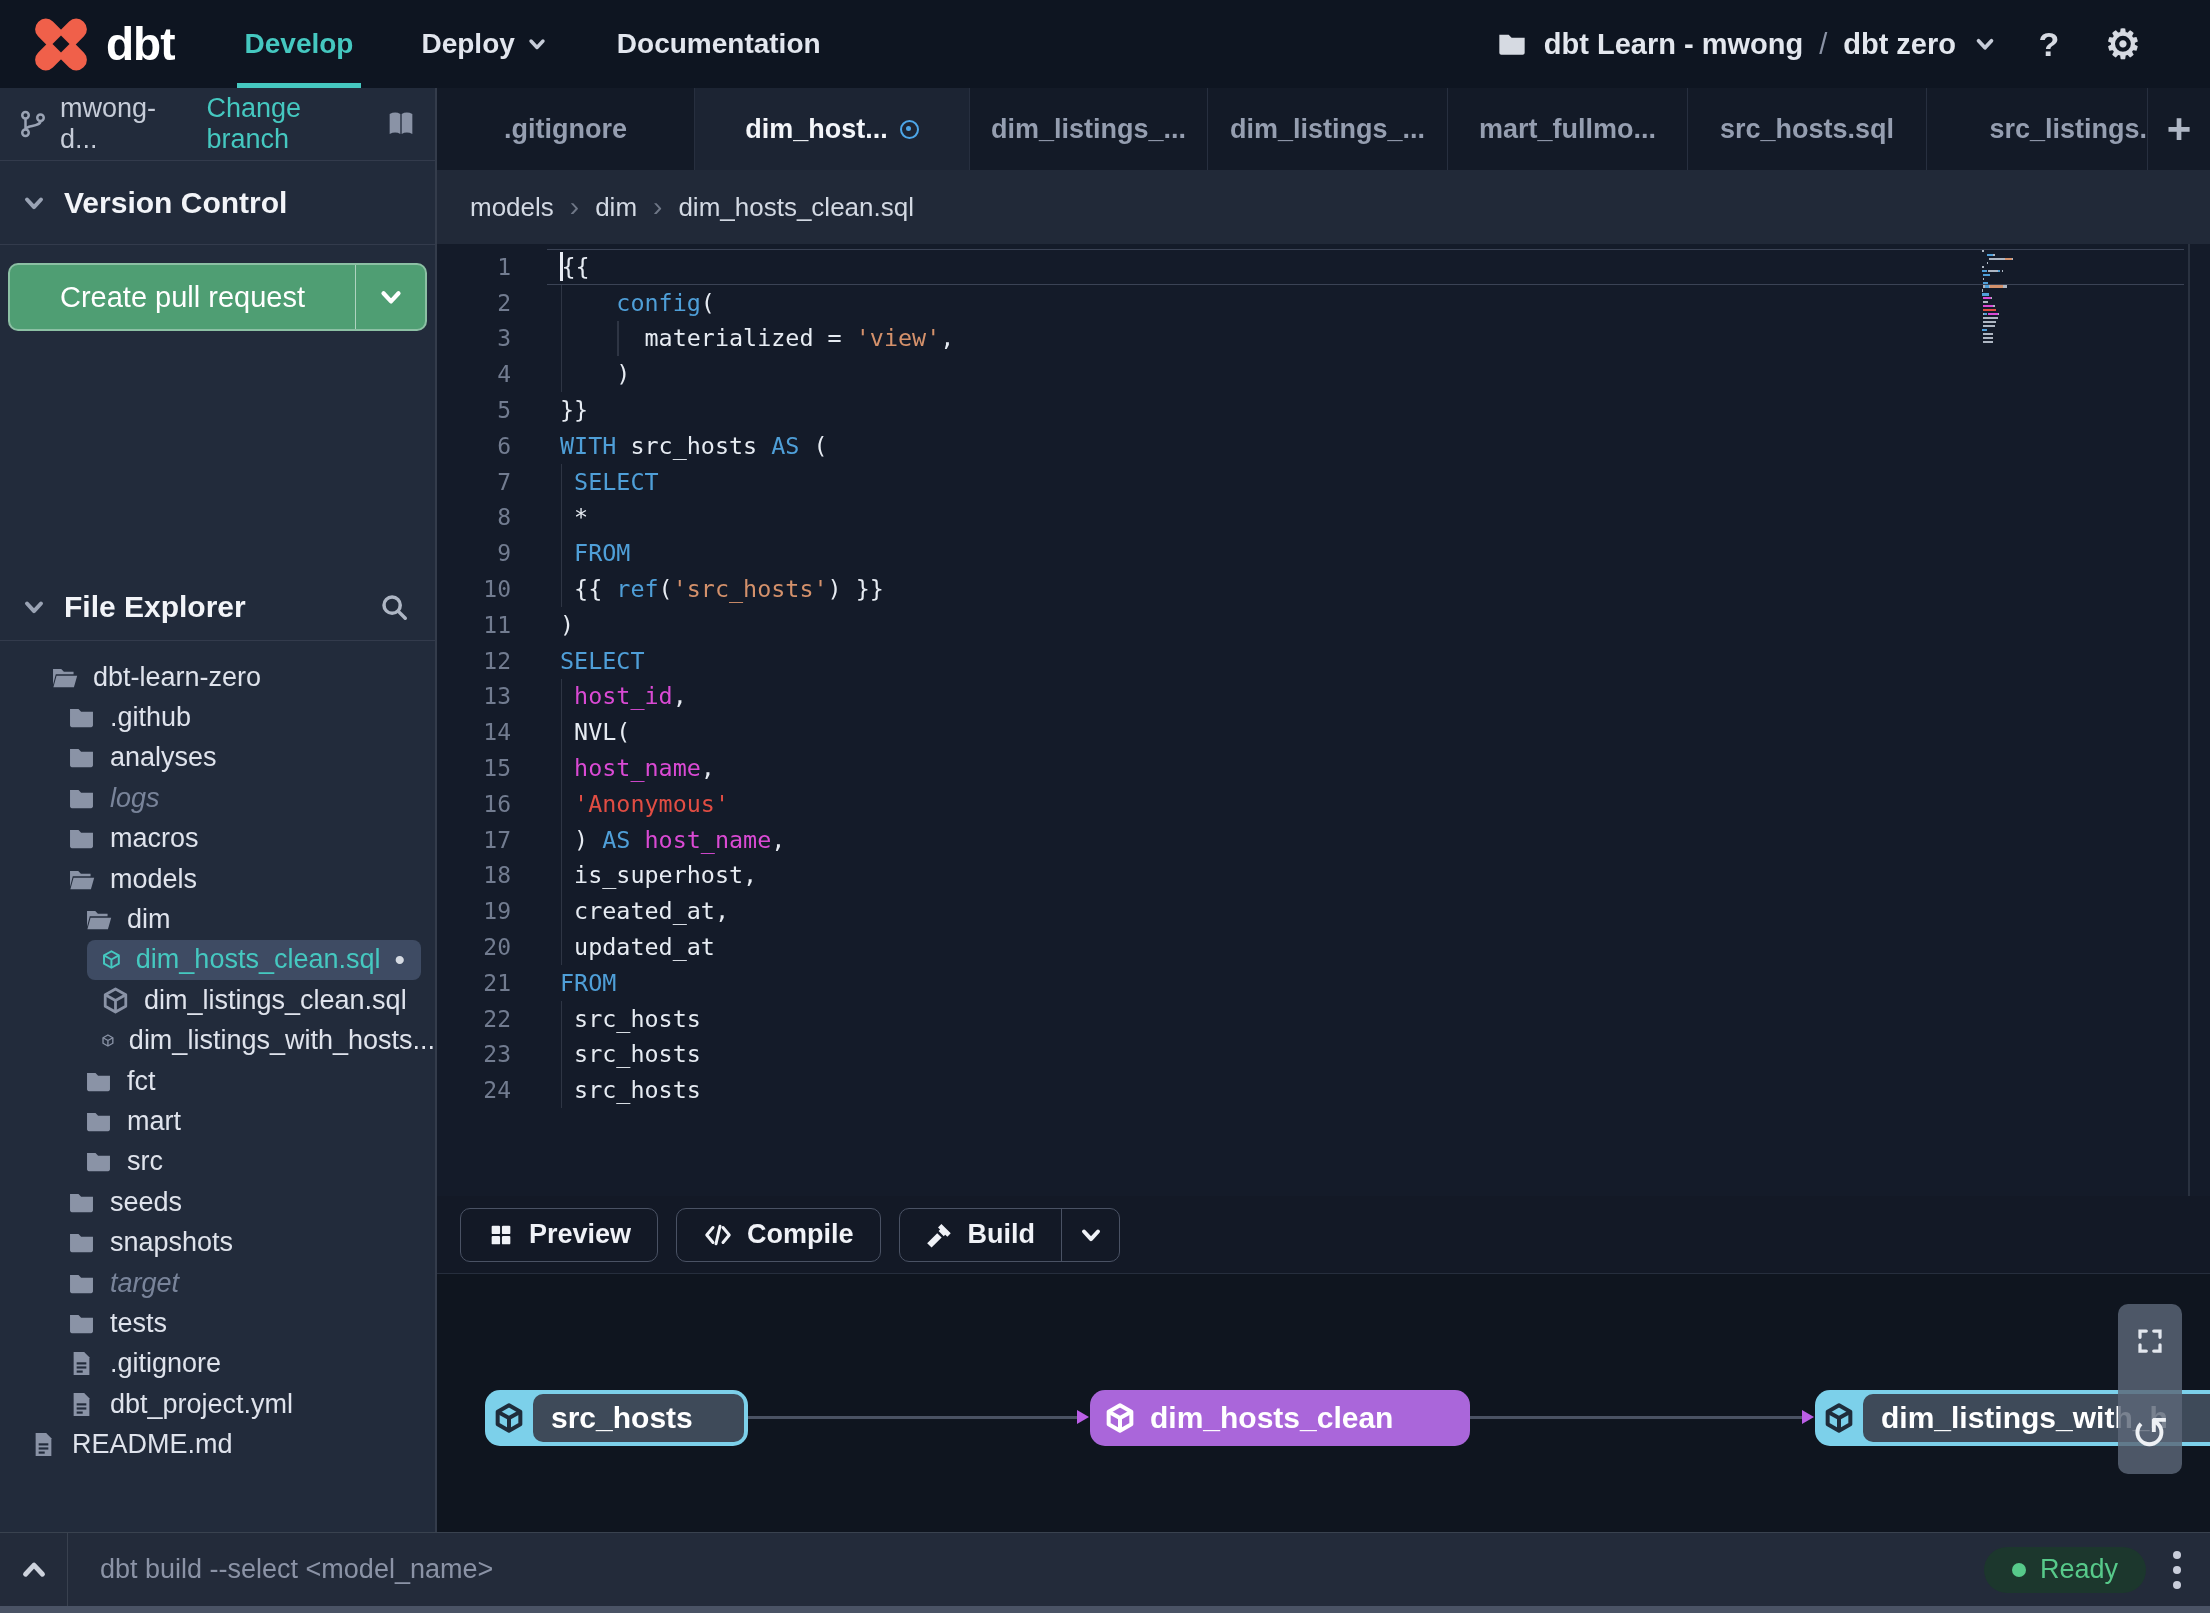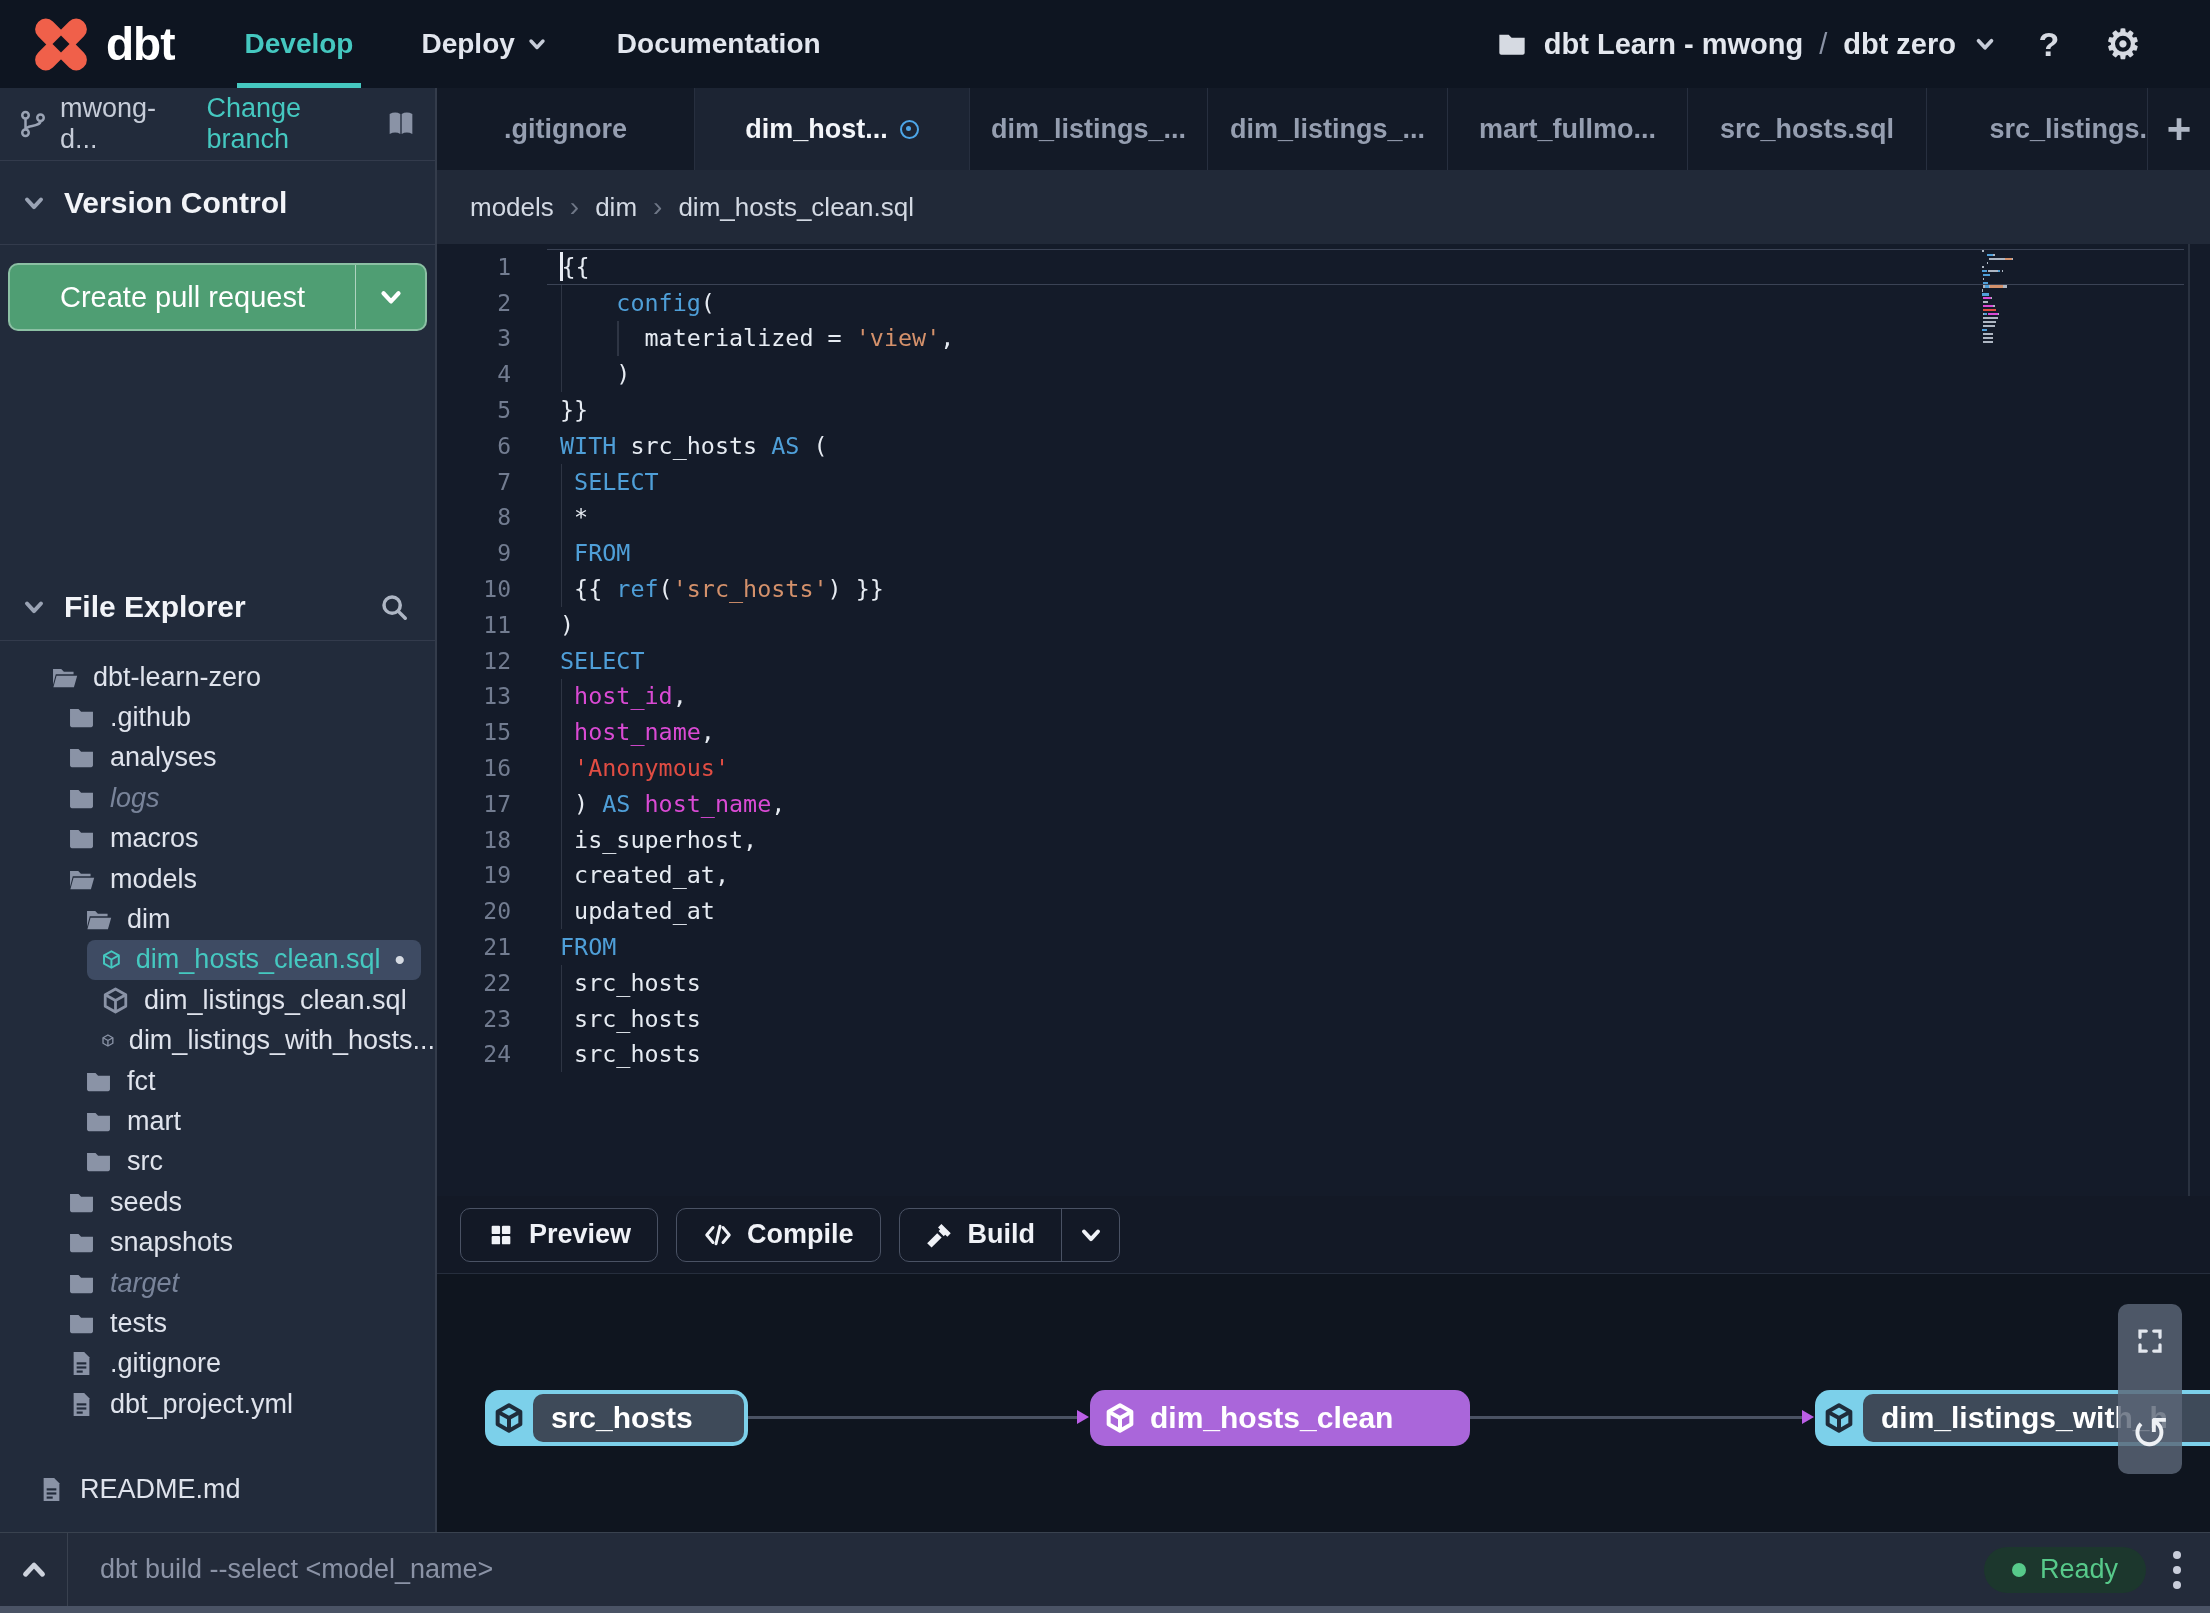--- a/index.html
+++ b/index.html
@@ -340,21 +340,21 @@
           </div>
           <div class="trow" style="padding-left: 67px;">
             <svg class="ic" width="29" height="29" viewBox="0 0 24 24" style="" xmlns="http://www.w3.org/2000/svg">
               <path d="M5.5 2.5h8.7l4.3 4.3v14.7H5.5z" fill="#8a93a6"></path>
               <rect x="8" y="11" width="8" height="1.8" fill="#222b3b"></rect>
               <rect x="8" y="14.4" width="8" height="1.8" fill="#222b3b"></rect>
               <rect x="8" y="17.8" width="5" height="1.8" fill="#222b3b"></rect>
             </svg>
             <span>dbt_project.yml</span>
           </div>
-          <div class="trow" style="padding-left: 37px; margin-top: 45px;">
+          <div class="trow" style="padding-left: 29px;">
             <svg class="ic" width="29" height="29" viewBox="0 0 24 24" style="" xmlns="http://www.w3.org/2000/svg">
               <path d="M5.5 2.5h8.7l4.3 4.3v14.7H5.5z" fill="#8a93a6"></path>
               <rect x="8" y="11" width="8" height="1.8" fill="#222b3b"></rect>
               <rect x="8" y="14.4" width="8" height="1.8" fill="#222b3b"></rect>
               <rect x="8" y="17.8" width="5" height="1.8" fill="#222b3b"></rect>
             </svg>
             <span>README.md</span>
           </div>
         </div>
     </aside>
@@ -443,20 +443,24 @@
             <span class="ln">11</span>
             <span class="codetxt"><span>)</span></span>
           </div>
           <div class="line">
             <span class="ln">12</span>
             <span class="codetxt"><span class="tk-k">SELECT</span></span>
           </div>
           <div class="line">
             <span class="ln">13</span>
             <span class="codetxt"><i class="guide" style="left: 0.5px;"></i><span> </span><span class="tk-m">host_id</span><span>,</span></span>
+          </div>
+          <div class="line">
+            <span class="ln">14</span>
+            <span class="codetxt"><i class="guide" style="left: 0.5px;"></i><span> NVL(</span></span>
           </div>
           <div class="line">
             <span class="ln">15</span>
             <span class="codetxt"><i class="guide" style="left: 0.5px;"></i><span> </span><span class="tk-m">host_name</span><span>,</span></span>
           </div>
           <div class="line">
             <span class="ln">16</span>
             <span class="codetxt"><i class="guide" style="left: 0.5px;"></i><span> </span><span class="tk-r">'Anonymous'</span></span>
           </div>
           <div class="line">

